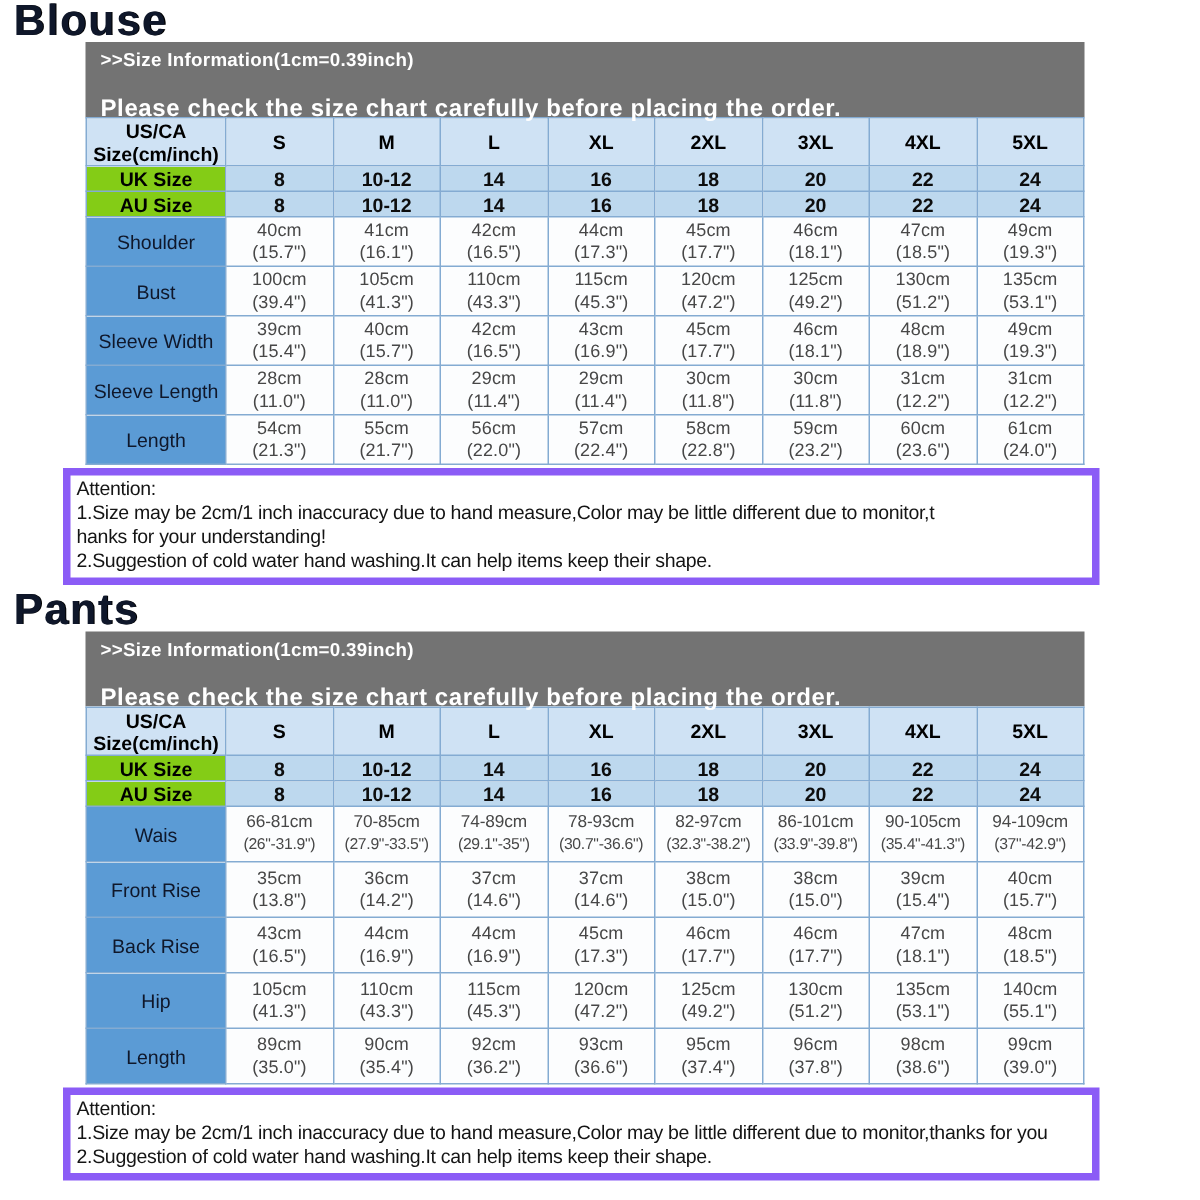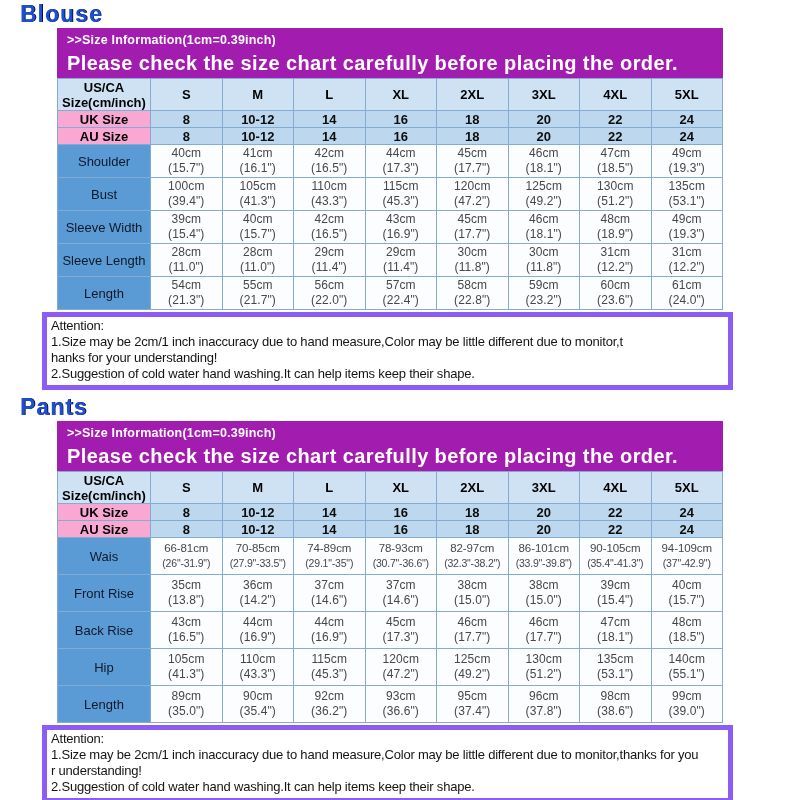--- a/index.html
+++ b/index.html
@@ -5,46 +5,46 @@
   html,body{margin:0;padding:0;}
   body{
     width:800px;height:800px;background:#ffffff;overflow:hidden;
     font-family:"Liberation Sans", sans-serif;
     -webkit-font-smoothing:antialiased;
   }
   .size-section{position:relative;}
   .sec-pants{margin-top:3px;}
 
   .section-title{
-    margin:0 0 0 20px;height:28px;line-height:29px;
-    font-size:23px;font-weight:bold;letter-spacing:1px;color:#1d4ed8;
+    margin:0 0 0 9px;height:28px;line-height:29px;
+    font-size:29px;font-weight:bold;letter-spacing:1px;color:#0f172a;
     text-shadow:0.7px 0 0 #000;
   }
 
   .info-bar{
     margin-left:57px;width:646px;height:37px;
-    background:#a21caf;padding:5px 10px 8px 10px;
+    background:#737373;padding:5px 10px 8px 10px;
   }
   .info-line{color:#ffffff;font-weight:bold;font-size:12.5px;line-height:14px;letter-spacing:0.2px;}
-  .notice-line{color:#ffffff;font-weight:bold;font-size:20px;line-height:16px;margin-top:8px;letter-spacing:0.4px;}
+  .notice-line{color:#ffffff;font-weight:bold;font-size:16px;line-height:16px;margin-top:18px;letter-spacing:0.4px;}
 
   .size-table{
     border-collapse:collapse;table-layout:fixed;
     width:666px;margin-left:57px;background:#fff;
   }
   .size-table th,.size-table td{
     border:1px solid #84abd2;text-align:center;vertical-align:middle;
     padding:0;overflow:hidden;
   }
   .col-label{width:93px;}
   .row-header{height:32px;}
   .row-header th{background:#cfe2f4;color:#000;font-size:13px;font-weight:bold;}
   .corner-cell div{line-height:15px;}
   .row-size{height:17px;}
-  .row-size th{background:#f9a8d4;color:#000;font-size:13px;font-weight:bold;}
+  .row-size th{background:#84cc16;color:#000;font-size:13px;font-weight:bold;}
   .row-size td{background:#bdd8ee;color:#0d0d0d;font-size:13px;font-weight:bold;}
   .row-measure{height:33px;}
   .sec-pants .row-measure{height:37px;}
   .label-cell{background:#5b9bd5;color:#0f172a;font-size:13px;font-weight:normal;}
   .data-cell{background:#fcfdfe;color:#474747;font-size:12px;font-weight:normal;}
   .cm-line,.inch-line{line-height:15px;letter-spacing:0.1px;}
   
   .sec-pants tbody tr:nth-child(4) .cm-line{font-size:11.5px;letter-spacing:-0.1px;}
   .sec-pants tbody tr:nth-child(4) .inch-line{font-size:10.5px;letter-spacing:-0.2px;}
 
@@ -513,17 +513,16 @@
             <td class="data-cell">
               <div class="cm-line">99cm</div>
               <div class="inch-line">(39.0")</div>
             </td>
           </tr>
         </tbody>
     </table>
     <div class="attention-box">
         <div class="attn-line">Attention:</div>
         <div class="attn-line">1.Size may be 2cm/1 inch inaccuracy due to hand measure,Color may be little different due to monitor,thanks for you</div>
-        <div class="attn-line">r understanding!</div>
         <div class="attn-line">2.Suggestion of cold water hand washing.It can help items keep their shape.</div>
       </div>
   </section>
 </div>
 
 </body></html>

